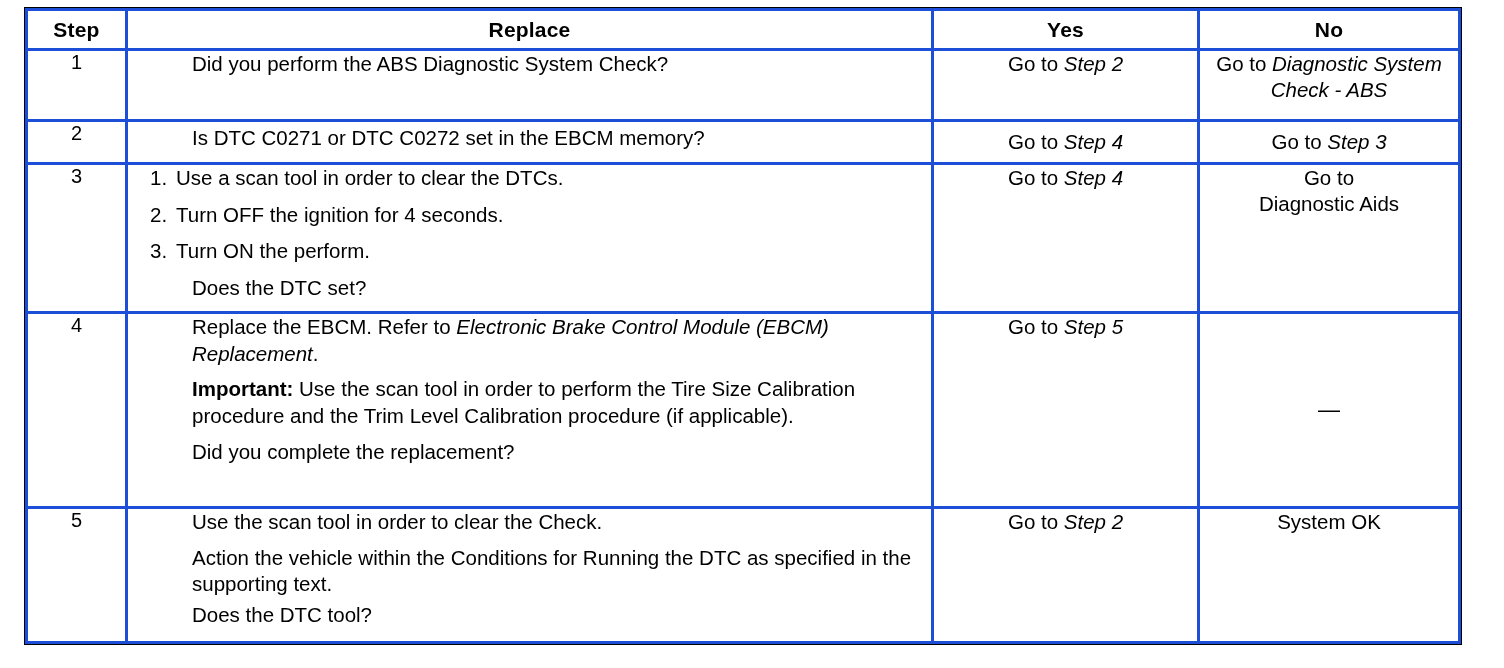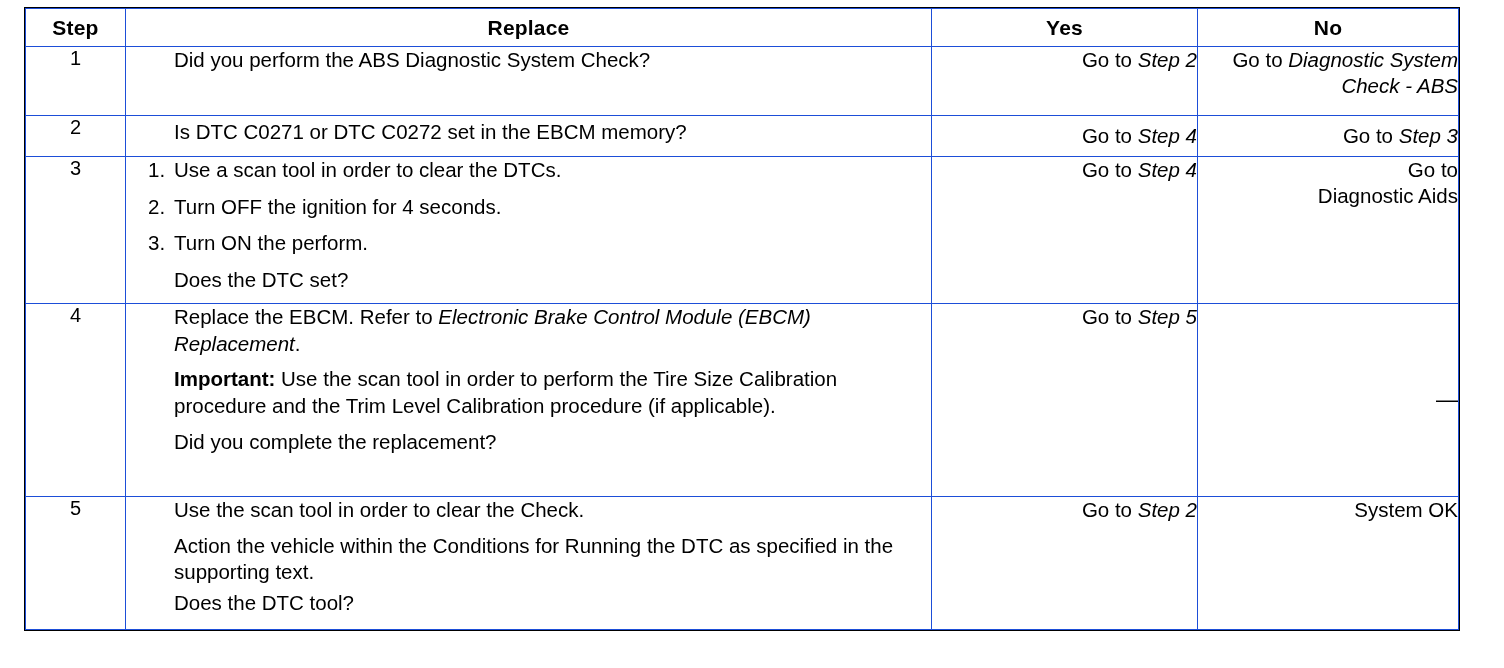--- a/index.html
+++ b/index.html
@@ -29,21 +29,21 @@
     position: absolute;
     left: 25px;
     top: 8px;
     width: 1433px;          
     border-collapse: collapse;
     table-layout: fixed;
     background: #ffffff;
   }
   .diag-table td,
   .diag-table th {
-    border: 1px solid #1d4ed8;
+    border: 3px solid #1d4ed8;
     padding: 0;
     vertical-align: top;
     background: #ffffff;
   }
   
   .diag-table {
     outline: 1px solid #000;
   }
 
   
@@ -68,21 +68,21 @@
     vertical-align: middle;
     font-size: 20px;
   }
   .action-cell {
     padding: 7px 10px 6px 14px;
     font-size: 20.5px;
     line-height: 1.30;
     vertical-align: top;
   }
   .ans-cell {
-    text-align: right;
+    text-align: center;
     vertical-align: bottom;
     font-size: 20.5px;
     line-height: 1.28;
     padding: 0 6px 6px 6px;
   }
   .ans-cell.mid {
     vertical-align: middle;
     padding-bottom: 0;
   }
 
@@ -93,21 +93,21 @@
   .r4 td { height: 192px; }
   .r5 td { height: 132px; }
 
   .r2 .action-cell { padding-top: 3px; padding-bottom: 3px; }
   .r2 .ans-cell { vertical-align: middle; padding-bottom: 0; }
 
   
   .it { font-style: italic; }
   .bd { font-weight: bold; }
 
-  .para { margin: 0 0 9px 0; padding-left: 48px; }
+  .para { margin: 0 0 9px 16px; padding-left: 48px; }
   .para:last-child { margin-bottom: 0; }
   .para.tight { margin-bottom: 4px; }
 
   .num-list {
     margin: 0 0 4px 0;
     padding: 0;
     list-style: none;
   }
   .num-list li {
     margin: 0 0 11px 0;

